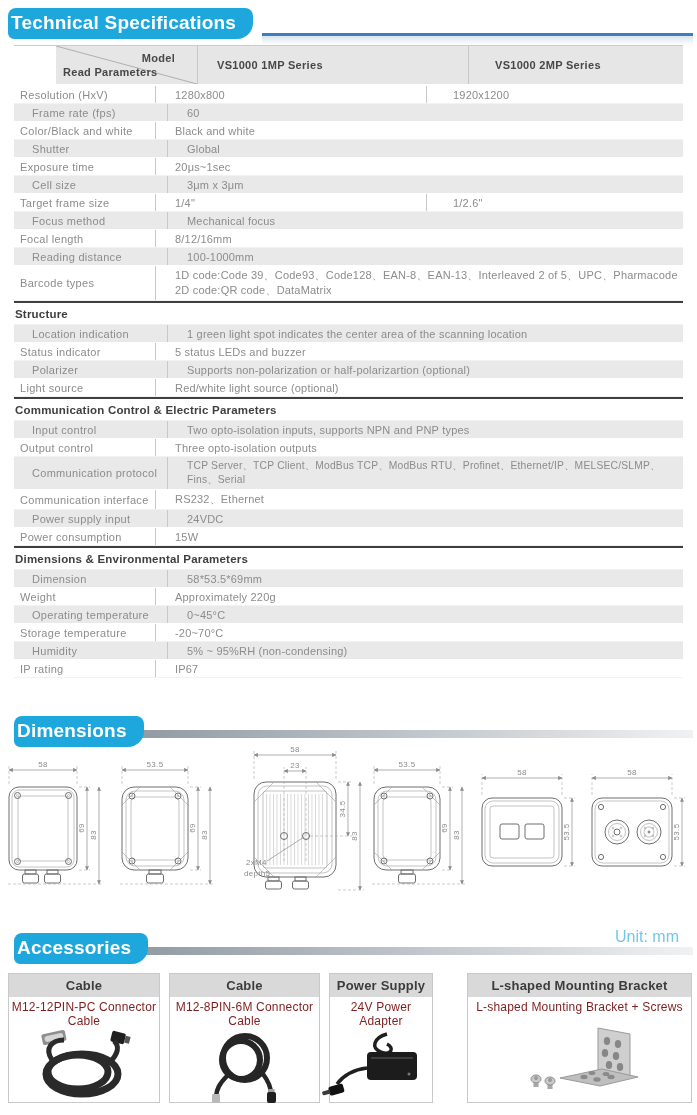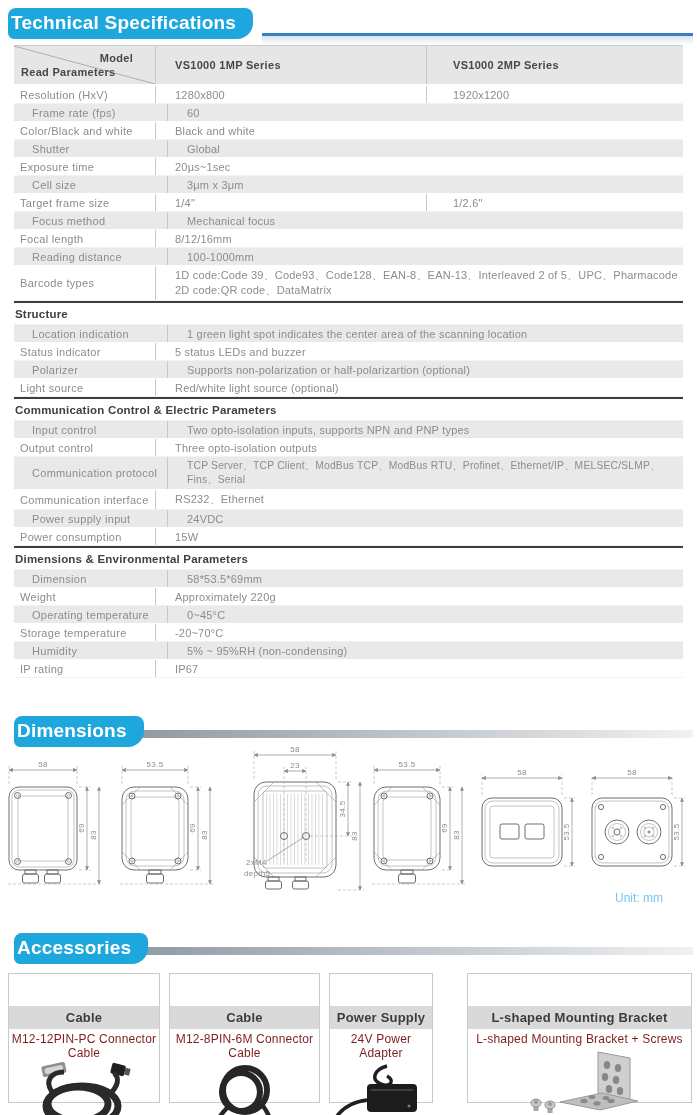--- a/index.html
+++ b/index.html
@@ -27,43 +27,43 @@
   .trow.tallp .cell{font-size:10.3px;}
   .c1{width:141px;flex:none;display:flex;align-items:center;padding-left:6px;
       box-sizing:border-box;letter-spacing:.3px;}
   .cell{display:flex;align-items:center;border-left:1px solid #C8C8C8;
         padding:2px 4px 2px 19px;box-sizing:border-box;white-space:pre-line;letter-spacing:.2px;}
   .c2f{width:271px;flex:none;}
   .cfill{flex:1;}
   .c3pad{padding-left:26px;}
   .sec-title{border-top:2px solid #3E3E3E;border-bottom:1px solid #F2F2F2;font-weight:bold;
              color:#3F3F3F;font-size:11.5px;padding:5px 0 4px 1px;letter-spacing:.2px;background:#fff;}
-  .thead{min-height:40px;background:#E6E6E6;border-bottom:2px solid #fff;}
+  .thead{min-height:40px;background:#E6E6E6;border-bottom:2px solid #fff;margin-left:42px;}
   .hcell{font-weight:bold;color:#474747;letter-spacing:.3px;}
   .corner{position:relative;padding:0;}
   .diag{position:absolute;left:0;top:0;width:100%;height:100%;}
   .diag line{stroke:#ADADAD;stroke-width:1;}
   .corner-top{position:absolute;top:6px;right:22px;font-weight:bold;color:#474747;font-size:11px;}
   .corner-bottom{position:absolute;bottom:6px;left:7px;font-weight:bold;color:#474747;font-size:11px;}
 
   
   .dim-strip{position:absolute;left:0;top:744px;}
   .dln{stroke:#6E6E6E;stroke-width:1;fill:none;}
   .thin{stroke:#9B9B9B;stroke-width:.6;}
   .diml{stroke:#8C8C8C;stroke-width:.7;fill:none;}
   .ext{stroke:#A8A8A8;stroke-width:.6;fill:none;stroke-dasharray:3 2;}
   .dtxt{font-size:8px;fill:#8C8C8C;letter-spacing:.3px;font-family:"Liberation Sans",sans-serif;}
-  .unit-note{position:absolute;left:615px;top:891px;font-size:12px;color:#74C6EB;}
+  .unit-note{position:absolute;left:615px;top:928px;font-size:16px;color:#74C6EB;}
 
   
   .card{position:absolute;top:973px;height:130px;border:1px solid #C9C9C9;background:#fff;
         box-sizing:border-box;display:flex;flex-direction:column;align-items:center;}
   .card-head{align-self:stretch;background:#D9D9D9;height:23px;flex:none;display:flex;
              align-items:center;justify-content:center;font-weight:bold;font-size:13px;
-             color:#3C3C3C;letter-spacing:.2px;white-space:nowrap;margin-top:32px;}
+             color:#3C3C3C;letter-spacing:.2px;white-space:nowrap;}
   .card-desc{font-size:12px;color:#7f1d1d;text-align:center;line-height:1.18;margin-top:3px;
              letter-spacing:.2px;}
   .card-photo{margin-top:auto;margin-bottom:2px;flex:none;}
 </style>
 </head>
 <body>
 
 <div class="page">
 
   <div class="rule-blue"></div>

